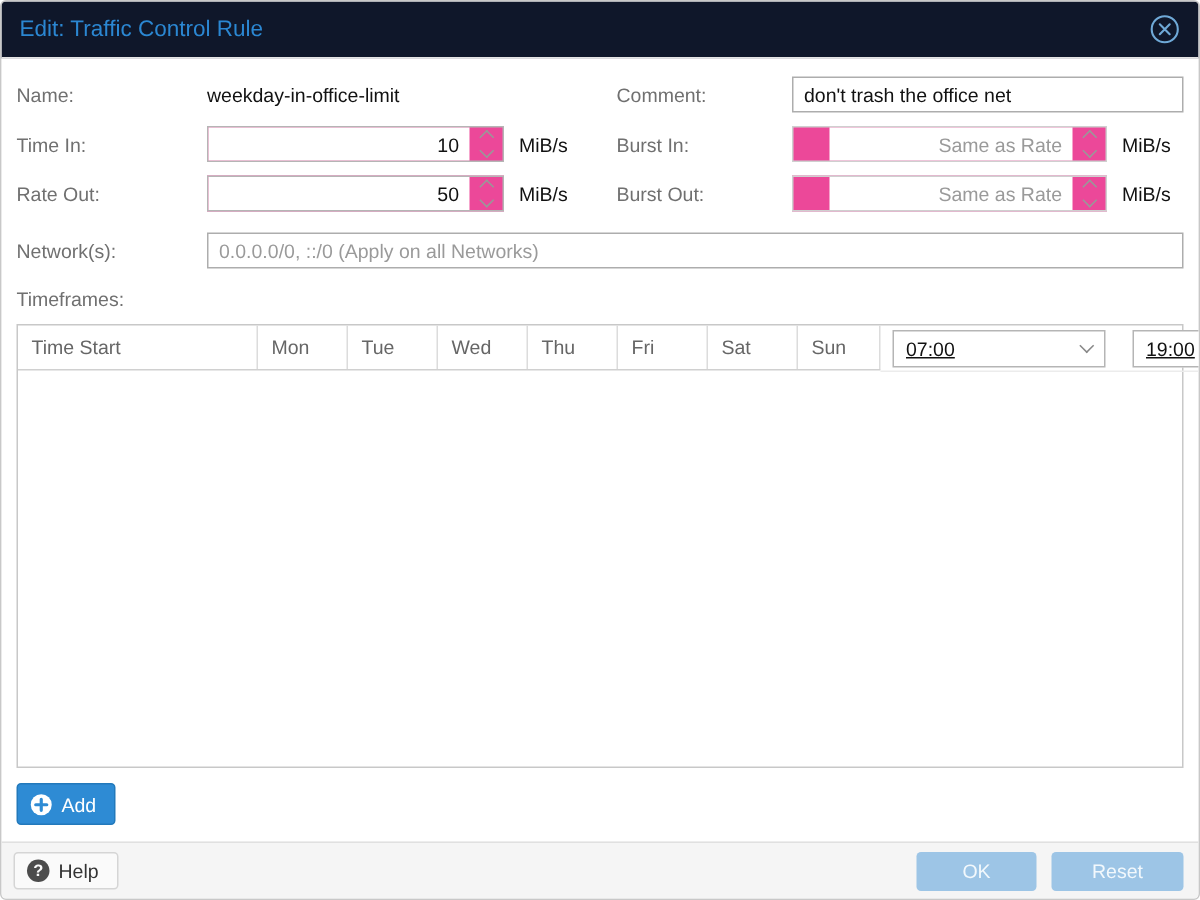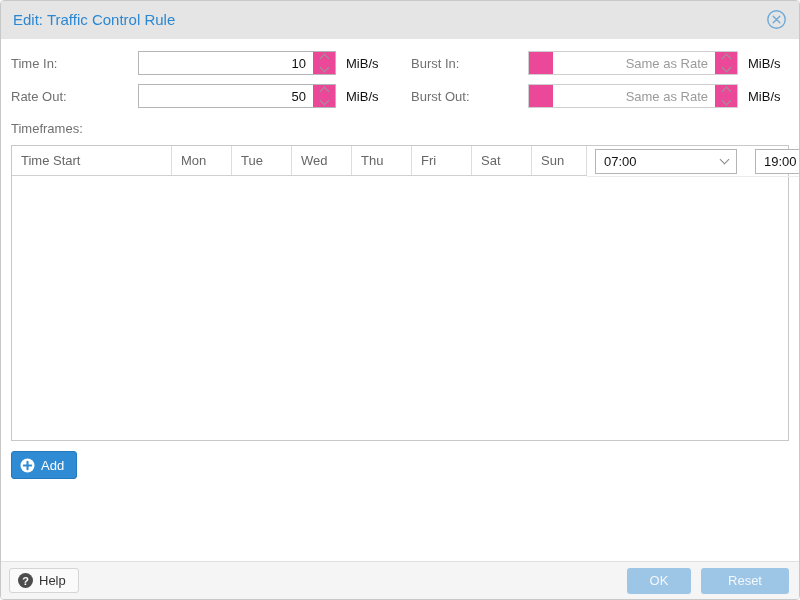--- a/index.html
+++ b/index.html
@@ -14,21 +14,21 @@
     width: 800px; height: 600px;
     border: 1px solid #c8c8c8;
     border-radius: 4px;
     background: #fff;
     display: flex; flex-direction: column;
     overflow: hidden;
   }
   
   .titlebar {
     height: 38px; flex: 0 0 38px;
-    background: #e5e5e5;
+    background: #0f172a;
     border-bottom: 1px solid #e4e4e4;
     display: flex; align-items: center;
     padding: 16px 12px;
   }
   .title { color: #2b87d2; font-size: 15px; }
   .close-btn { margin-left: auto; width: 22px; height: 22px; cursor: pointer; display:flex; align-items:center; justify-content:center; }
   
   .dlg-body { flex: 1 1 auto; padding: 12px 10px 0 10px; background: #fff; }
   .form-row { display: flex; align-items: center; margin-bottom: 9px; height: 24px; }
   .col-left  { display: flex; align-items: center; width: 390px; flex: 0 0 390px; }
@@ -78,21 +78,21 @@
   .c-day  { width: 60px;  flex: 0 0 60px; }
   .c-sun  { width: 55px;  flex: 0 0 55px; }
   .c-act  { flex: 1 1 auto; padding-left: 0; }
   .grid-row { display: flex; align-items: center; height: 31px; flex: 0 0 31px; border-bottom: 1px solid #ececec; }
   .gr-cell { display: flex; align-items: center; }
   .timesel {
     margin-left: 8px; width: 142px; height: 25px;
     border: 1px solid #b5b5b5; background: #fff;
     display: flex; align-items: center; padding: 0 8px; cursor: pointer;
   }
-  .timesel .tv { flex: 1 1 auto; color: #111; }
+  .timesel .tv { flex: 1 1 auto; color: #111; text-decoration: underline; }
   .sel-chev { width: 7px; height: 7px; border-left: 1px solid #888; border-top: 1px solid #888; transform: rotate(225deg); margin-top: -3px; }
   .cb {
     margin-left: 8px; width: 17px; height: 17px;
     border: 1px solid #a8a8a8; background: #fff; border-radius: 2px;
     display: flex; align-items: center; justify-content: center; cursor: pointer;
   }
   .cb .mark { display: none; width: 9px; height: 5px; border-left: 2px solid #8a8a8a; border-bottom: 2px solid #8a8a8a; transform: rotate(-45deg) translate(1px,-1px); }
   .cb.checked .mark { display: block; }
   .trash-btn {
     width: 28px; height: 28px; border: 1px solid #2a7fc0; border-radius: 4px;
@@ -123,40 +123,50 @@
     width: 15px; height: 15px; border-radius: 50%;
     background: #4c4c4c; color: #fafafa; font-size: 11px; font-weight: bold;
     display: flex; align-items: center; justify-content: center;
   }
   .spacer { flex: 1 1 auto; }
   .btn-disabled {
     height: 26px; border: none; border-radius: 3px;
     background: #9dc5e6; color: #f2f8fc; font-size: 13px; font-family: inherit;
     cursor: default;
   }
-  .ok-btn { width: 64px; }
+  .ok-btn { width: 80px; }
   .reset-btn { width: 88px; margin-right: 2px; }
 </style>
 </head>
 <body>
 
 <div class="dialog">
 
   <div class="titlebar">
     <span class="title">Edit: Traffic Control Rule</span>
     <span class="close-btn">
       <svg width="21" height="21" viewBox="0 0 21 21">
         <circle cx="10.5" cy="10.5" r="8.7" fill="none" stroke="#6fa9d7" stroke-width="1.4"></circle>
         <path d="M7.2 7.2 L13.8 13.8 M13.8 7.2 L7.2 13.8" stroke="#6fa9d7" stroke-width="1.4" stroke-linecap="round"></path>
       </svg>
     </span>
   </div>
 
   <div class="dlg-body">
 
+    <div class="form-row">
+      <div class="col-left">
+        <span class="lbl lbl-l">Name:</span>
+        <span class="static-val">weekday-in-office-limit</span>
+      </div>
+      <div class="col-right">
+        <span class="lbl lbl-r">Comment:</span>
+        <input type="text" class="comment-input" value="don't trash the office net" style="">
+      </div>
+    </div>
 
     <div class="form-row">
       <div class="col-left">
         <span class="lbl lbl-l">Time In:</span>
         <div class="numfield nf-rate">
           <input type="text" value="10" style="">
           <span class="spinner">
               <span class="chev up"></span>
               <span class="chev down"></span>
             </span>
@@ -194,20 +204,24 @@
           <input type="text" placeholder="Same as Rate" style="">
           <span class="spinner">
               <span class="chev up"></span>
               <span class="chev down"></span>
             </span>
         </div>
         <span class="unit">MiB/s</span>
       </div>
     </div>
 
+    <div class="form-row net-row">
+      <span class="lbl lbl-l">Network(s):</span>
+      <input type="text" class="net-input" placeholder="0.0.0.0/0, ::/0 (Apply on all Networks)" style="">
+    </div>
 
     <div class="tf-label">Timeframes:</div>
 
     <div class="grid">
       <div class="grid-header">
         <span class="gh-cell c-time">Time Start</span>
         <span class="gh-cell c-day">Mon</span>
         <span class="gh-cell c-day">Tue</span>
         <span class="gh-cell c-day">Wed</span>
         <span class="gh-cell c-day">Thu</span>

